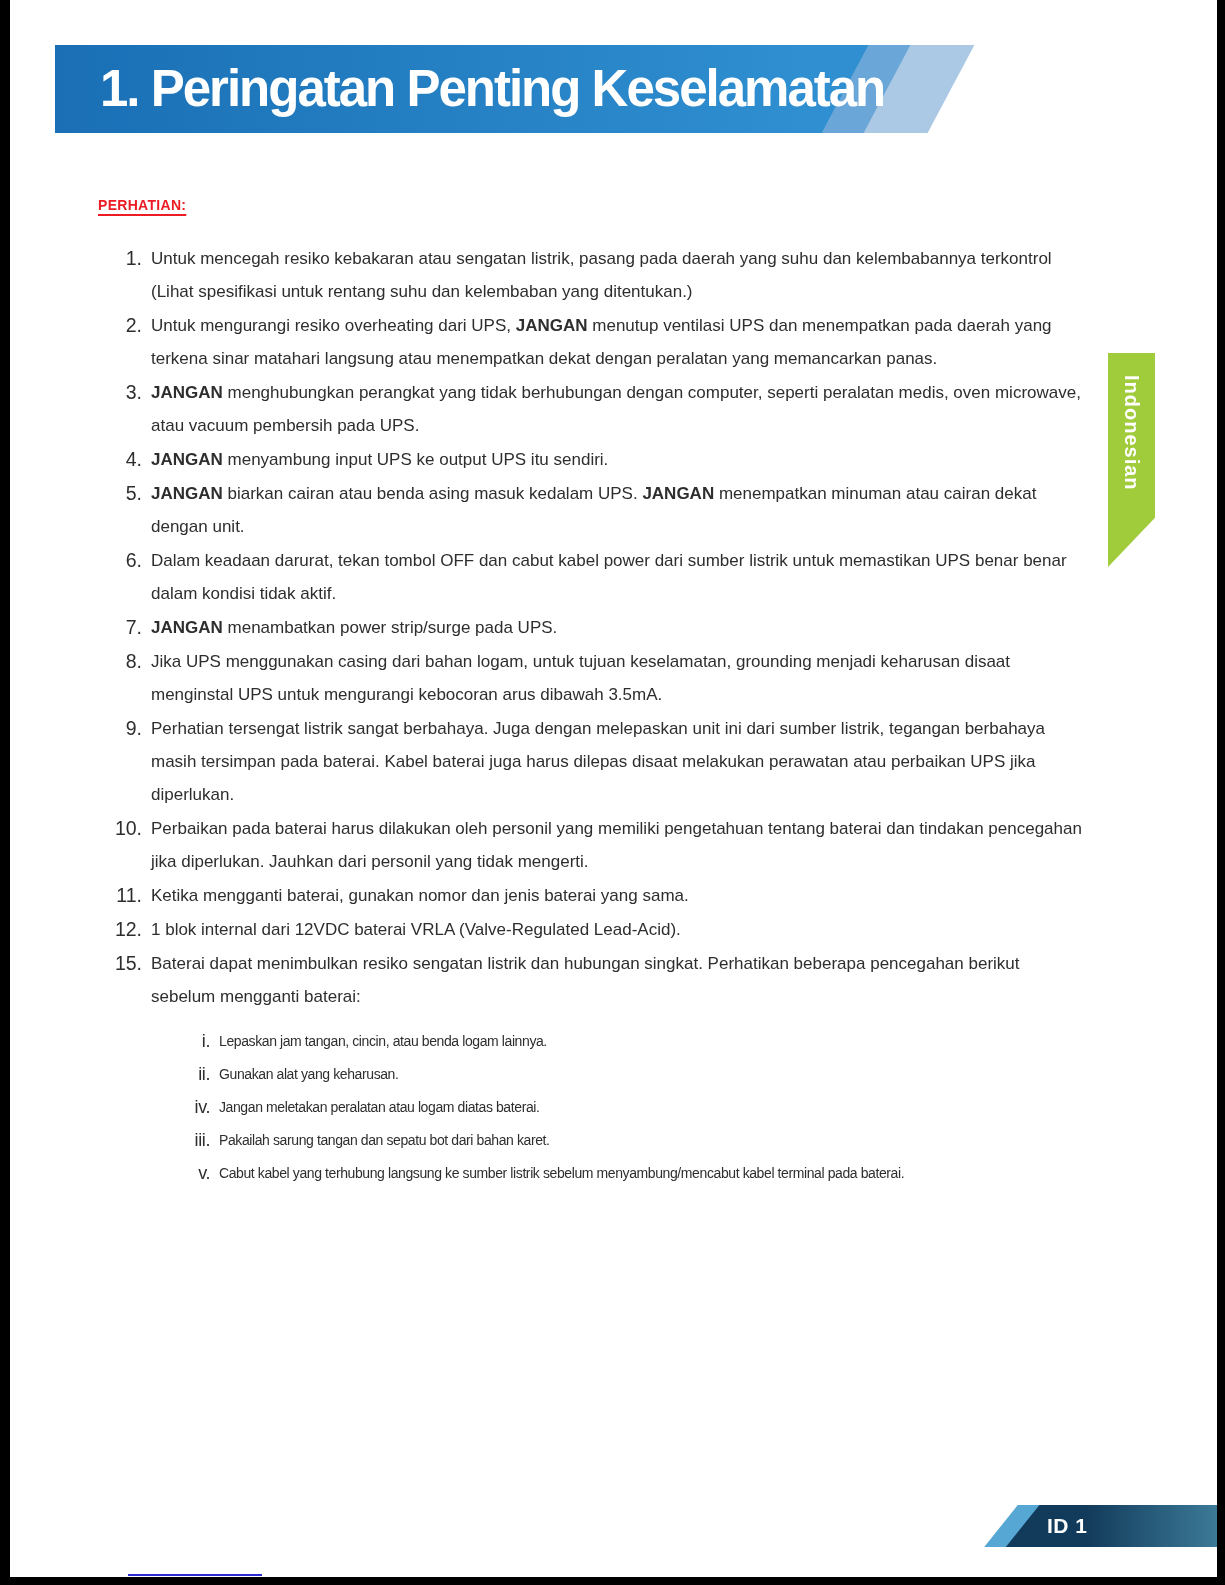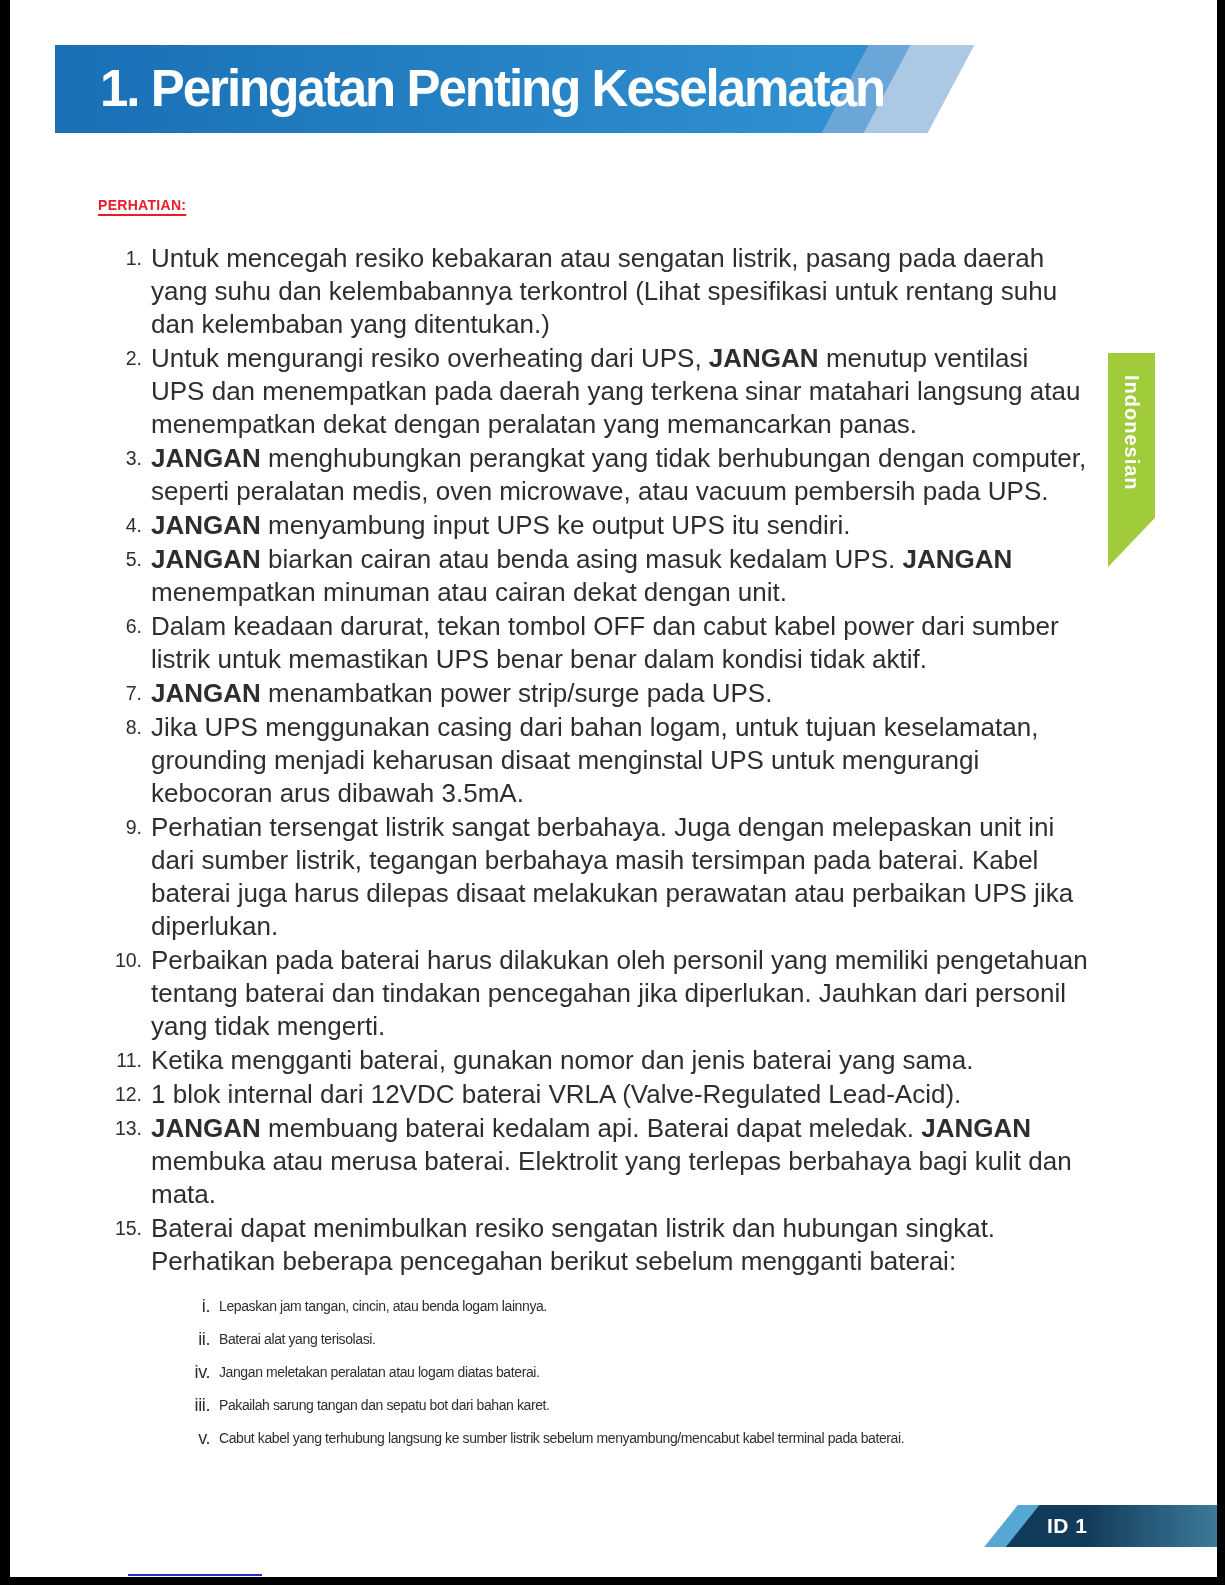--- a/index.html
+++ b/index.html
@@ -48,21 +48,21 @@
     text-decoration:underline; text-decoration-thickness:2px; text-underline-offset:4px;
     letter-spacing:0.3px; margin-bottom:29px;
   }
   .warning-list { width:100%; }
   .li { display:flex; align-items:flex-start; margin-bottom:1px; }
   .li-num {
     width:44px; text-align:right; flex:0 0 44px;
     font-size:19.5px; line-height:33px;
   }
   .li-text {
-    margin-left:9px; flex:1; font-size:26px; line-height:33px;
+    margin-left:9px; flex:1; font-size:17px; line-height:33px;
   }
   .li-text .b { font-weight:700; }
 
   .sub-list { margin-top:12px; margin-left:72px; width:880px; }
   .sli { display:flex; align-items:flex-start; }
   .sli-num {
     width:40px; flex:0 0 40px; text-align:right;
     font-size:18px; line-height:33px; letter-spacing:-0.4px;
   }
   .sli-text {
@@ -152,36 +152,32 @@
       </div>
       <div class="li">
         <div class="li-num">11.</div>
         <div class="li-text"><span>Ketika mengganti baterai, gunakan nomor dan jenis baterai yang sama.</span></div>
       </div>
       <div class="li">
         <div class="li-num">12.</div>
         <div class="li-text"><span>1 blok internal dari 12VDC baterai VRLA (Valve-Regulated Lead-Acid).</span></div>
       </div>
       <div class="li">
-        <div class="li-num">13.</div>
-        <div class="li-text"><span class="b">JANGAN</span><span> membuang baterai kedalam api. Baterai dapat meledak. </span><span class="b">JANGAN</span><span> membuka atau merusa baterai. Elektrolit yang terlepas berbahaya bagi kulit dan mata.</span></div>
-      </div>
-      <div class="li">
         <div class="li-num">15.</div>
         <div class="li-text"><span>Baterai dapat menimbulkan resiko sengatan listrik dan hubungan singkat. Perhatikan beberapa pencegahan berikut sebelum mengganti baterai:</span></div>
       </div>
     </div>
   <div class="sub-list">
       <div class="sli">
         <div class="sli-num">i.</div>
         <div class="sli-text">Lepaskan jam tangan, cincin, atau benda logam lainnya.</div>
       </div>
       <div class="sli">
         <div class="sli-num">ii.</div>
-        <div class="sli-text">Baterai alat yang terisolasi.</div>
+        <div class="sli-text">Gunakan alat yang keharusan.</div>
       </div>
       <div class="sli">
         <div class="sli-num">iv.</div>
         <div class="sli-text">Jangan meletakan peralatan atau logam diatas baterai.</div>
       </div>
       <div class="sli">
         <div class="sli-num">iii.</div>
         <div class="sli-text">Pakailah sarung tangan dan sepatu bot dari bahan karet.</div>
       </div>
       <div class="sli">

